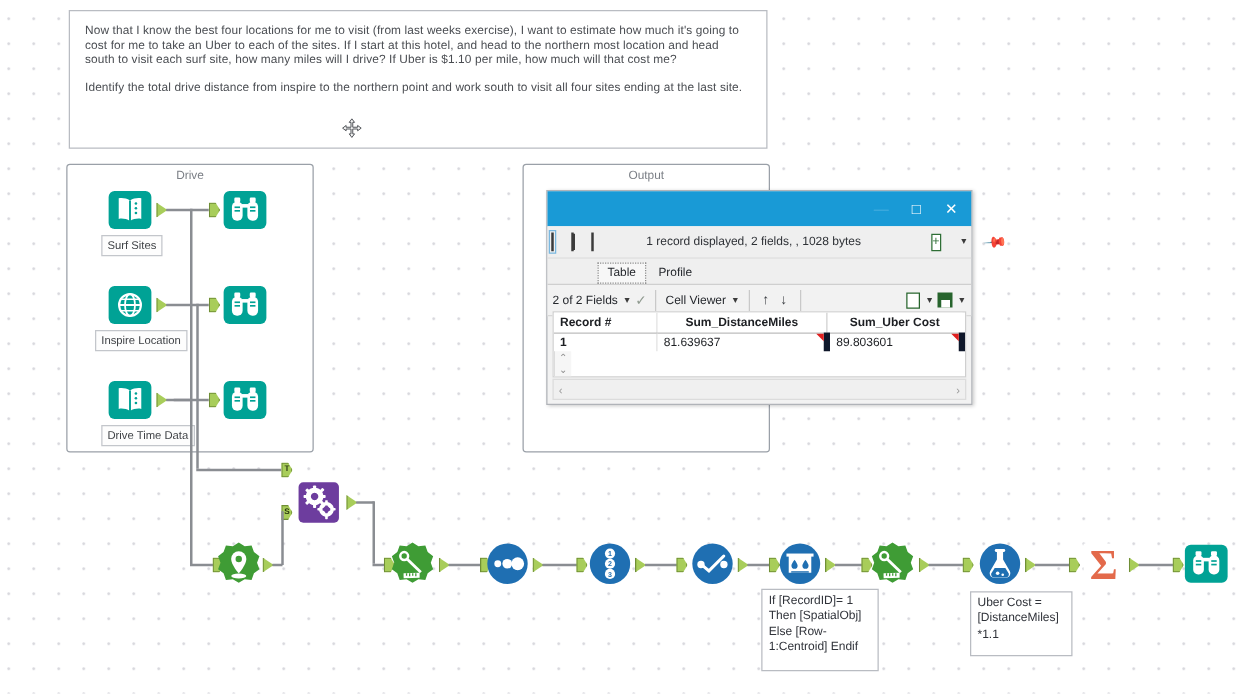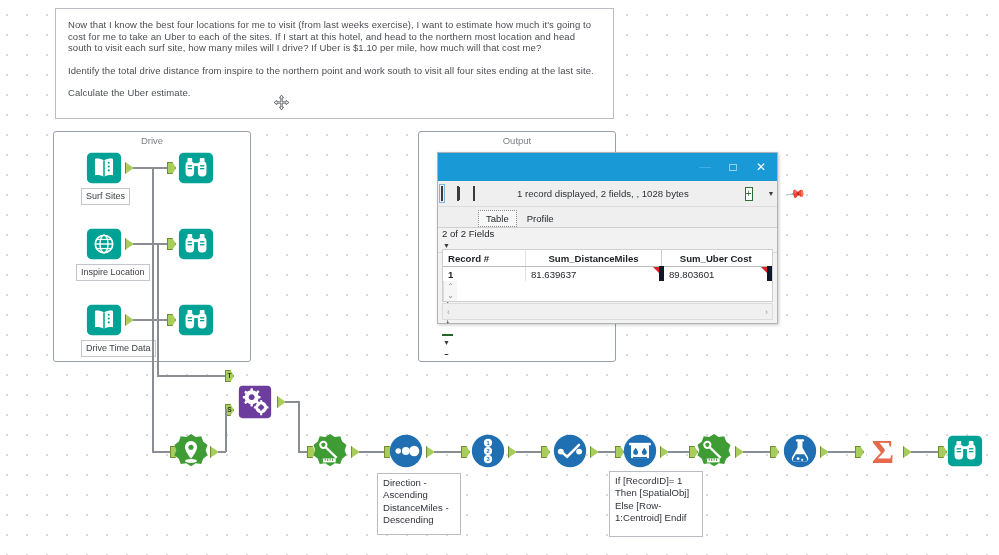--- a/index.html
+++ b/index.html
@@ -122,22 +122,22 @@
   .tabs{
     height:20px;background:#efefef;display:flex;align-items:flex-end;
     padding-left:5px;gap:2px;border-bottom:1px solid #cfcfcf;
   }
   .tab{
     font-size:9.5px;color:#24272c;padding:2px 7px 2px 7px;
     border:1px dotted transparent;
   }
   .tab.active{background:#f7f7f7;border:1px dotted #8d8d8d;margin-left:35px;}
   .toolbar2{
-    height:24px;background:#f2f2f2;display:flex;
-    padding:0 4px;gap:3px;border-bottom:1px solid #d8d8d8;flex-direction:column;
+    height:24px;background:#f2f2f2;display:flex;align-items:center;
+    padding:0 4px;gap:3px;border-bottom:1px solid #d8d8d8;
   }
   .tb2-text{font-size:9.6px;color:#24272c;white-space:nowrap;}
   .chk{color:#8f9a8f;font-size:11px;}
   .arrow-btn{font-size:11px;color:#3a3d42;padding:0 3px;}
   .copy-ico{
     width:11px;height:13px;border:1.5px solid #27642d;background:#ffffff;
     box-sizing:border-box;position:relative;
   }
   .copy-ico:before{
     content:"";position:absolute;left:2px;top:2px;right:-3px;bottom:-2px;
@@ -192,21 +192,20 @@
   #move-cursor{left:273px;top:94px;width:17px;height:17px;color:#585b60;}
 </style>
 </head>
 <body>
 
 <div id="canvas">
 
   <div class="abs comment-box">
     <p>Now that I know the best four locations for me to visit (from last weeks exercise), I want to estimate how much it's going to cost for me to take an Uber to each of the sites. If I start at this hotel, and head to the northern most location and head south to visit each surf site, how many miles will I drive? If Uber is $1.10 per mile, how much will that cost me?</p>
     <p>Identify the total drive distance from inspire to the northern point and work south to visit all four sites ending at the last site.</p>
-    <p>Calculate the Uber estimate.</p>
   </div>
 
   <div class="abs" id="move-cursor">
     <svg viewBox="0 0 24 24" width="17" height="17">
       <path d="M12 1.5 L15 5.5 L13 5.5 L13 11 L18.5 11 L18.5 9 L22.5 12 L18.5 15 L18.5 13
                L13 13 L13 18.5 L15 18.5 L12 22.5 L9 18.5 L11 18.5 L11 13 L5.5 13 L5.5 15
                L1.5 12 L5.5 9 L5.5 11 L11 11 L11 5.5 L9 5.5 Z" fill="#f4f4f4" stroke="#4d5055" stroke-width="1.1" stroke-linejoin="round"></path>
     </svg>
   </div>
 
@@ -553,22 +552,22 @@
       <rect x="17.2" y="15" width="5.6" height="3" fill="#ffffff"></rect>
       <rect x="11" y="9.5" width="5" height="4" rx="1" fill="#ffffff"></rect>
       <rect x="24" y="9.5" width="5" height="4" rx="1" fill="#ffffff"></rect>
       <rect x="11.2" y="17" width="4.6" height="1.4" fill="#00a295"></rect>
       <rect x="24.2" y="17" width="4.6" height="1.4" fill="#00a295"></rect>
       <rect x="11.2" y="20" width="4.6" height="1.4" fill="#00a295"></rect>
       <rect x="24.2" y="20" width="4.6" height="1.4" fill="#00a295"></rect>
     </svg>
   </div>
 
-  <div class="anno-box" style="left:377px;top:473px;width:84px;height:62px;">Direction - Ascending DistanceMiles - Descending</div>
   <div class="anno-box" style="left:609px;top:471px;width:94px;height:66px;">If [RecordID]= 1 Then [SpatialObj] Else [Row-1:Centroid]  Endif</div>
+  <div class="anno-box" style="left:776px;top:473px;width:82px;height:52px;">Uber Cost = [DistanceMiles] *1.1</div>
 
   <div class="abs" id="results-window">
 
     <div class="titlebar">
       <div class="tbtn min">—</div>
       <div class="tbtn">□</div>
       <div class="tbtn">✕</div>
     </div>
 
     <div class="toolbar1">

